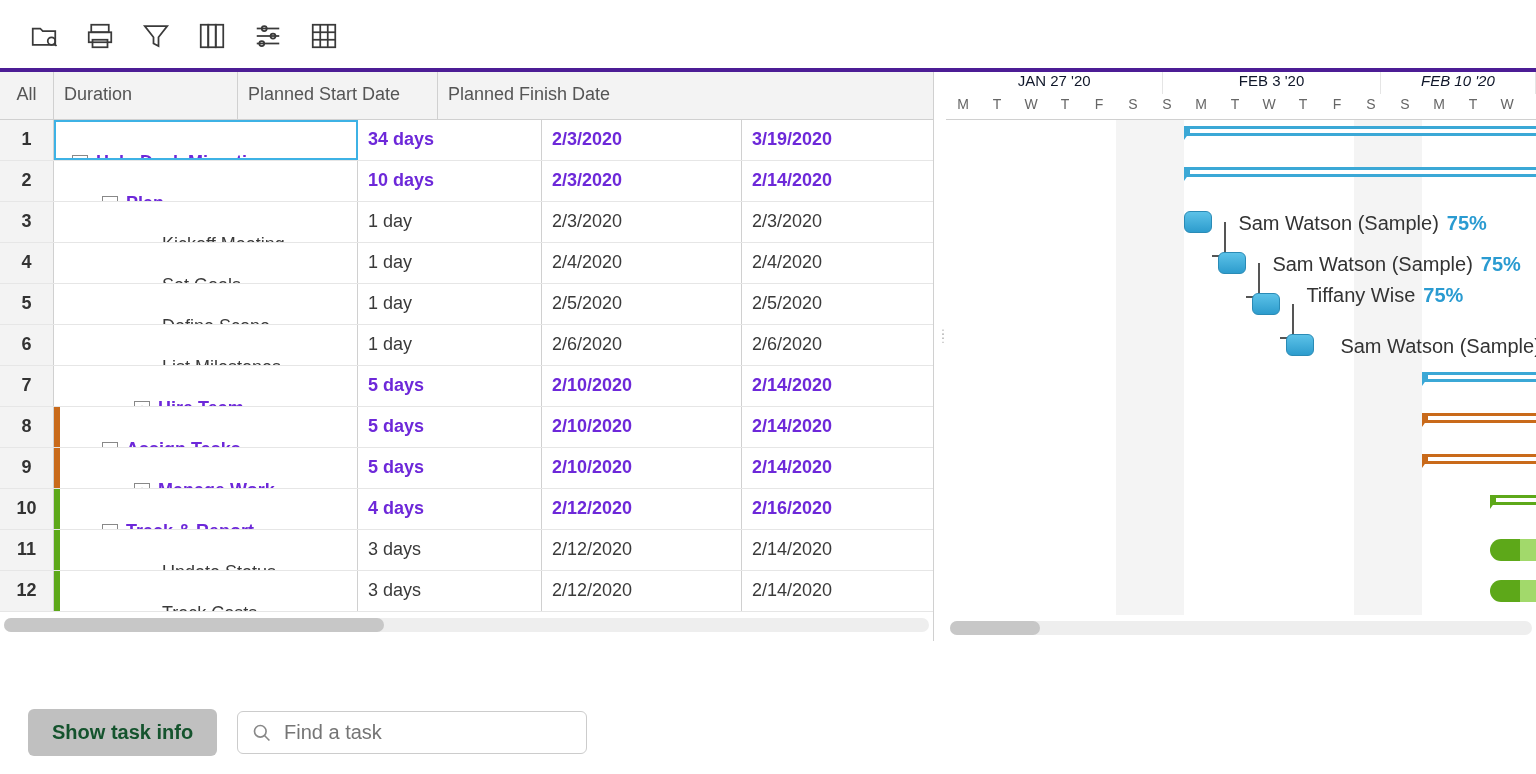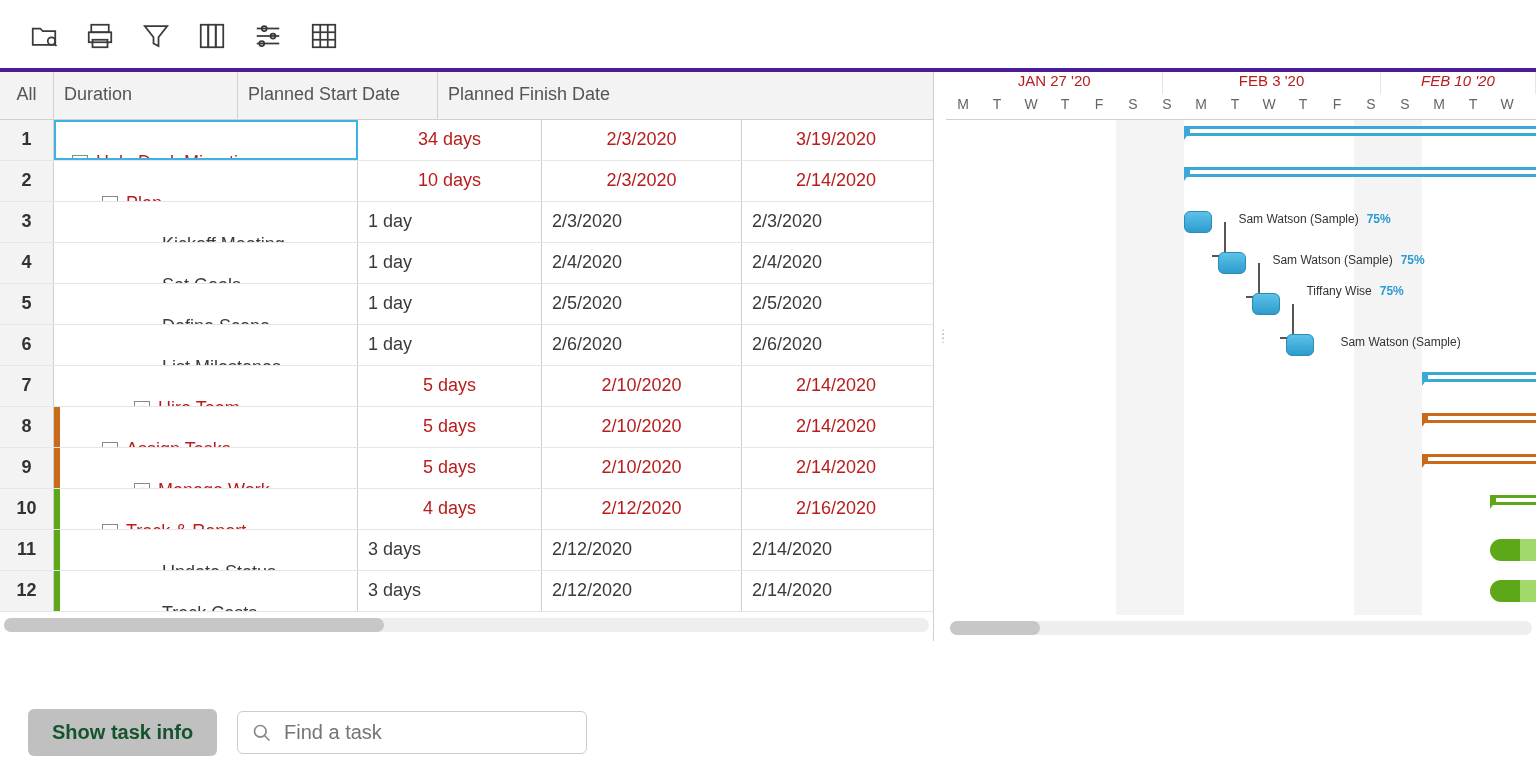--- a/index.html
+++ b/index.html
@@ -65,21 +65,21 @@
     font-size: 18px;
     white-space: nowrap;
     overflow: hidden;
   }
   .grid-row .col-num {
     background: #f3f3f3;
     font-weight: 600;
     color: #333;
     border-right: 1px solid #d0d0d0;
   }
-  .bold { font-weight: 400; color: #b91c1c; text-align: center; }
+  .bold { font-weight: 700; color: #6d28d9; }
   .task-cell {
     display: flex;
     align-items: center;
   }
   .color-tag {
     width: 6px; height: 41px;
     margin: -9px 0 -9px -10px;
   }
   .toggle {
     width: 16px; height: 16px;
@@ -124,21 +124,21 @@
   .gantt-header {
     height: 48px;
     border-bottom: 1px solid #d0d0d0;
     background: #fff;
     position: relative;
   }
   .gantt-months {
     display: flex;
     height: 22px;
     font-size: 15px;
-    color: #b91c1c;
+    color: #0f172a;
   }
   .gantt-month {
     text-align: center;
     border-right: 1px solid #e5e5e5;
   }
   .gantt-days {
     display: flex;
     height: 26px;
   }
   .gantt-day {
@@ -220,21 +220,21 @@
   .dep-link::after {
     content: '';
     position: absolute;
     right: -5px; bottom: -5px;
     border-top: 5px solid #555;
     border-left: 4px solid transparent;
     border-right: 4px solid transparent;
   }
   .bar-label {
     position: absolute;
-    font-size: 12px;
+    font-size: 20px;
     color: #333;
     white-space: nowrap;
   }
   .bar-pct { color: #2a9bd1; font-weight: 600; margin-left: 8px; }
 
   
   .hscroll {
     height: 14px;
     background: #eee;
     border-radius: 7px;

